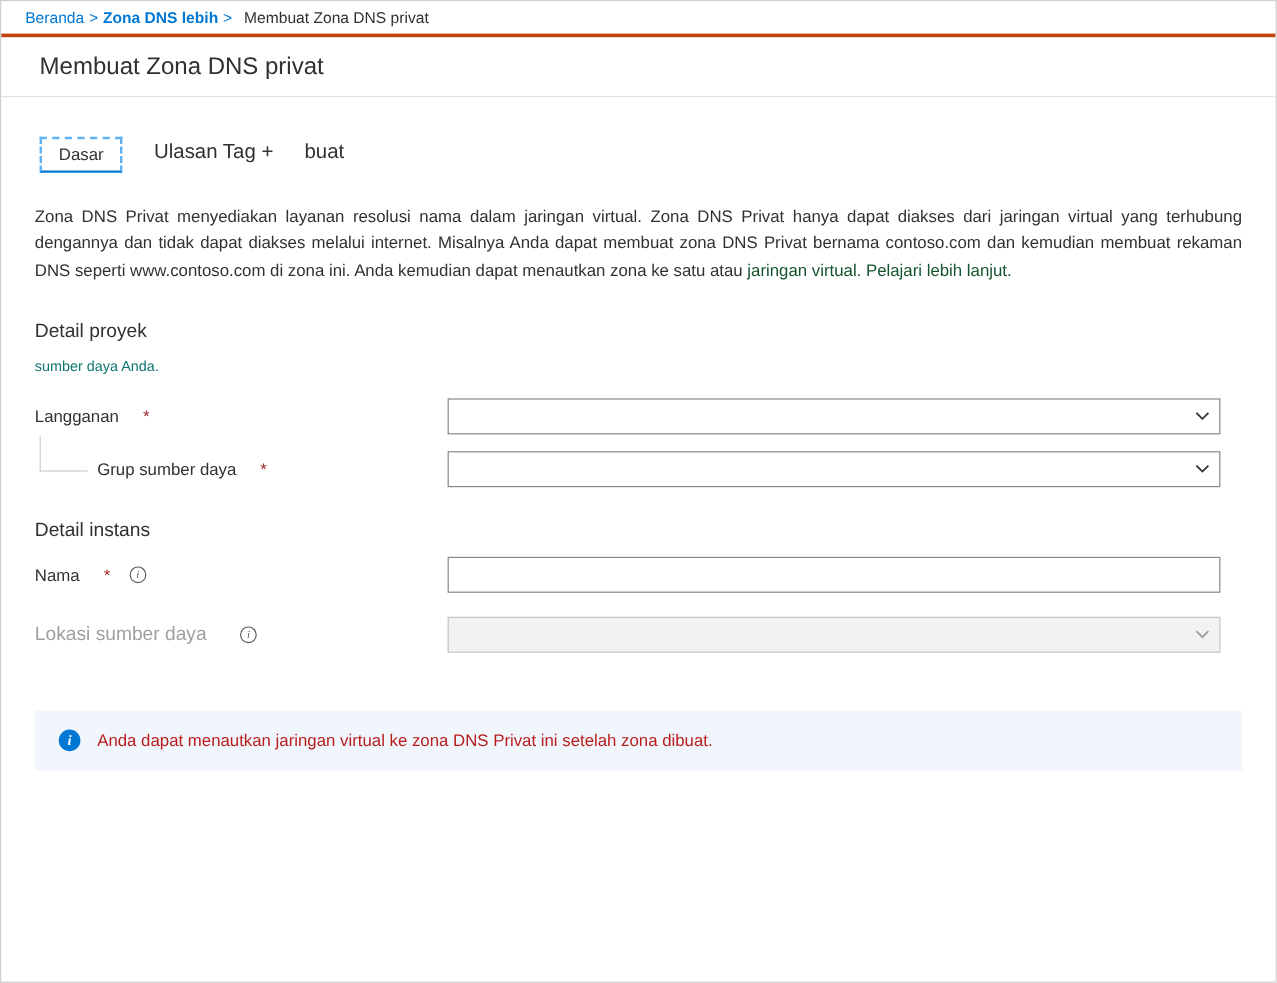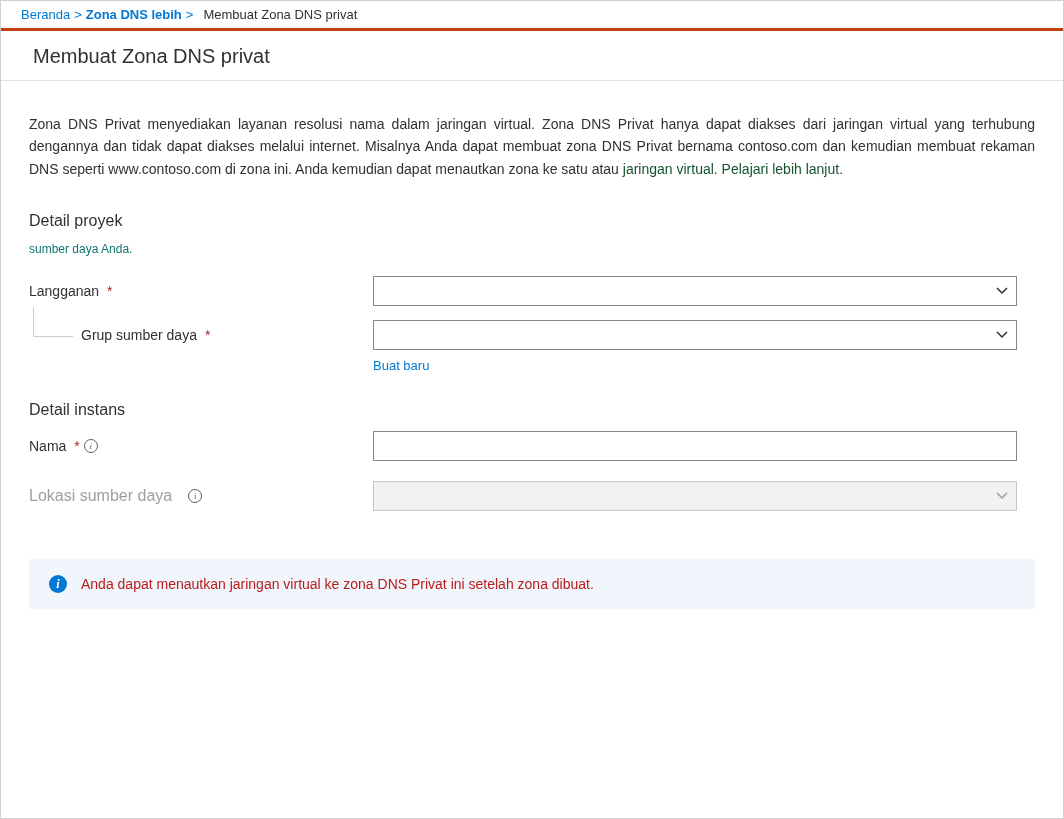--- a/index.html
+++ b/index.html
@@ -104,21 +104,21 @@
       display: flex;
       align-items: center;
       margin-bottom: 14px;
     }
     .form-label {
       width: 344px;
       font-size: 14px;
       color: #323130;
       display: flex;
       align-items: center;
-      gap: 4px;
+      gap: 16px;
     }
     .form-label.indented {
       padding-left: 52px;
       position: relative;
     }
     .indent-line {
       position: absolute;
       left: 4px;
       top: -20px;
       width: 40px;
@@ -229,20 +229,25 @@
   <span class="breadcrumb-sep">&gt;</span>
   <span class="breadcrumb-current">Membuat Zona DNS privat</span>
 </div>
 
 <h1 class="page-title">Membuat Zona DNS privat</h1>
 
 <div class="divider"></div>
 
 <div class="content">
 
+  <div class="tabs">
+    <div class="tab active">Dasar</div>
+    <div class="tab">Ulasan Tag +</div>
+    <div class="tab" style="padding-left:0">buat</div>
+  </div>
 
   <div class="description">
     <span>Zona DNS Privat menyediakan layanan resolusi nama dalam jaringan virtual. Zona DNS Privat hanya dapat diakses dari jaringan virtual yang terhubung dengannya dan tidak dapat diakses melalui internet. Misalnya Anda dapat membuat zona DNS Privat bernama contoso.com dan kemudian membuat rekaman DNS seperti www.contoso.com di zona ini. Anda kemudian dapat menautkan zona ke satu atau </span>
     <span class="link">jaringan virtual. Pelajari lebih lanjut.</span>
   </div>
 
   <h2 class="section-heading">Detail proyek</h2>
   <div class="section-sub-small">sumber daya Anda.</div>
 
   <div class="form-row">
@@ -267,23 +272,20 @@
     </div>
     <div class="form-control">
       <span class="chevron">
         <svg viewBox="0 0 12 12">
             <path d="M1 3 L6 8 L11 3" stroke="#323130" stroke-width="1.5" fill="none"></path>
           </svg>
       </span>
     </div>
   </div>
 
-  <div class="create-new-row">
-    <span class="create-new">Buat baru</span>
-  </div>
 
   <h2 class="section-heading" style="margin-top:28px">Detail instans</h2>
 
   <div class="form-row">
     <div class="form-label">
       <span>Nama</span>
       <span class="req">*</span>
       <span class="info-icon">i</span>
     </div>
     <div class="form-control">

